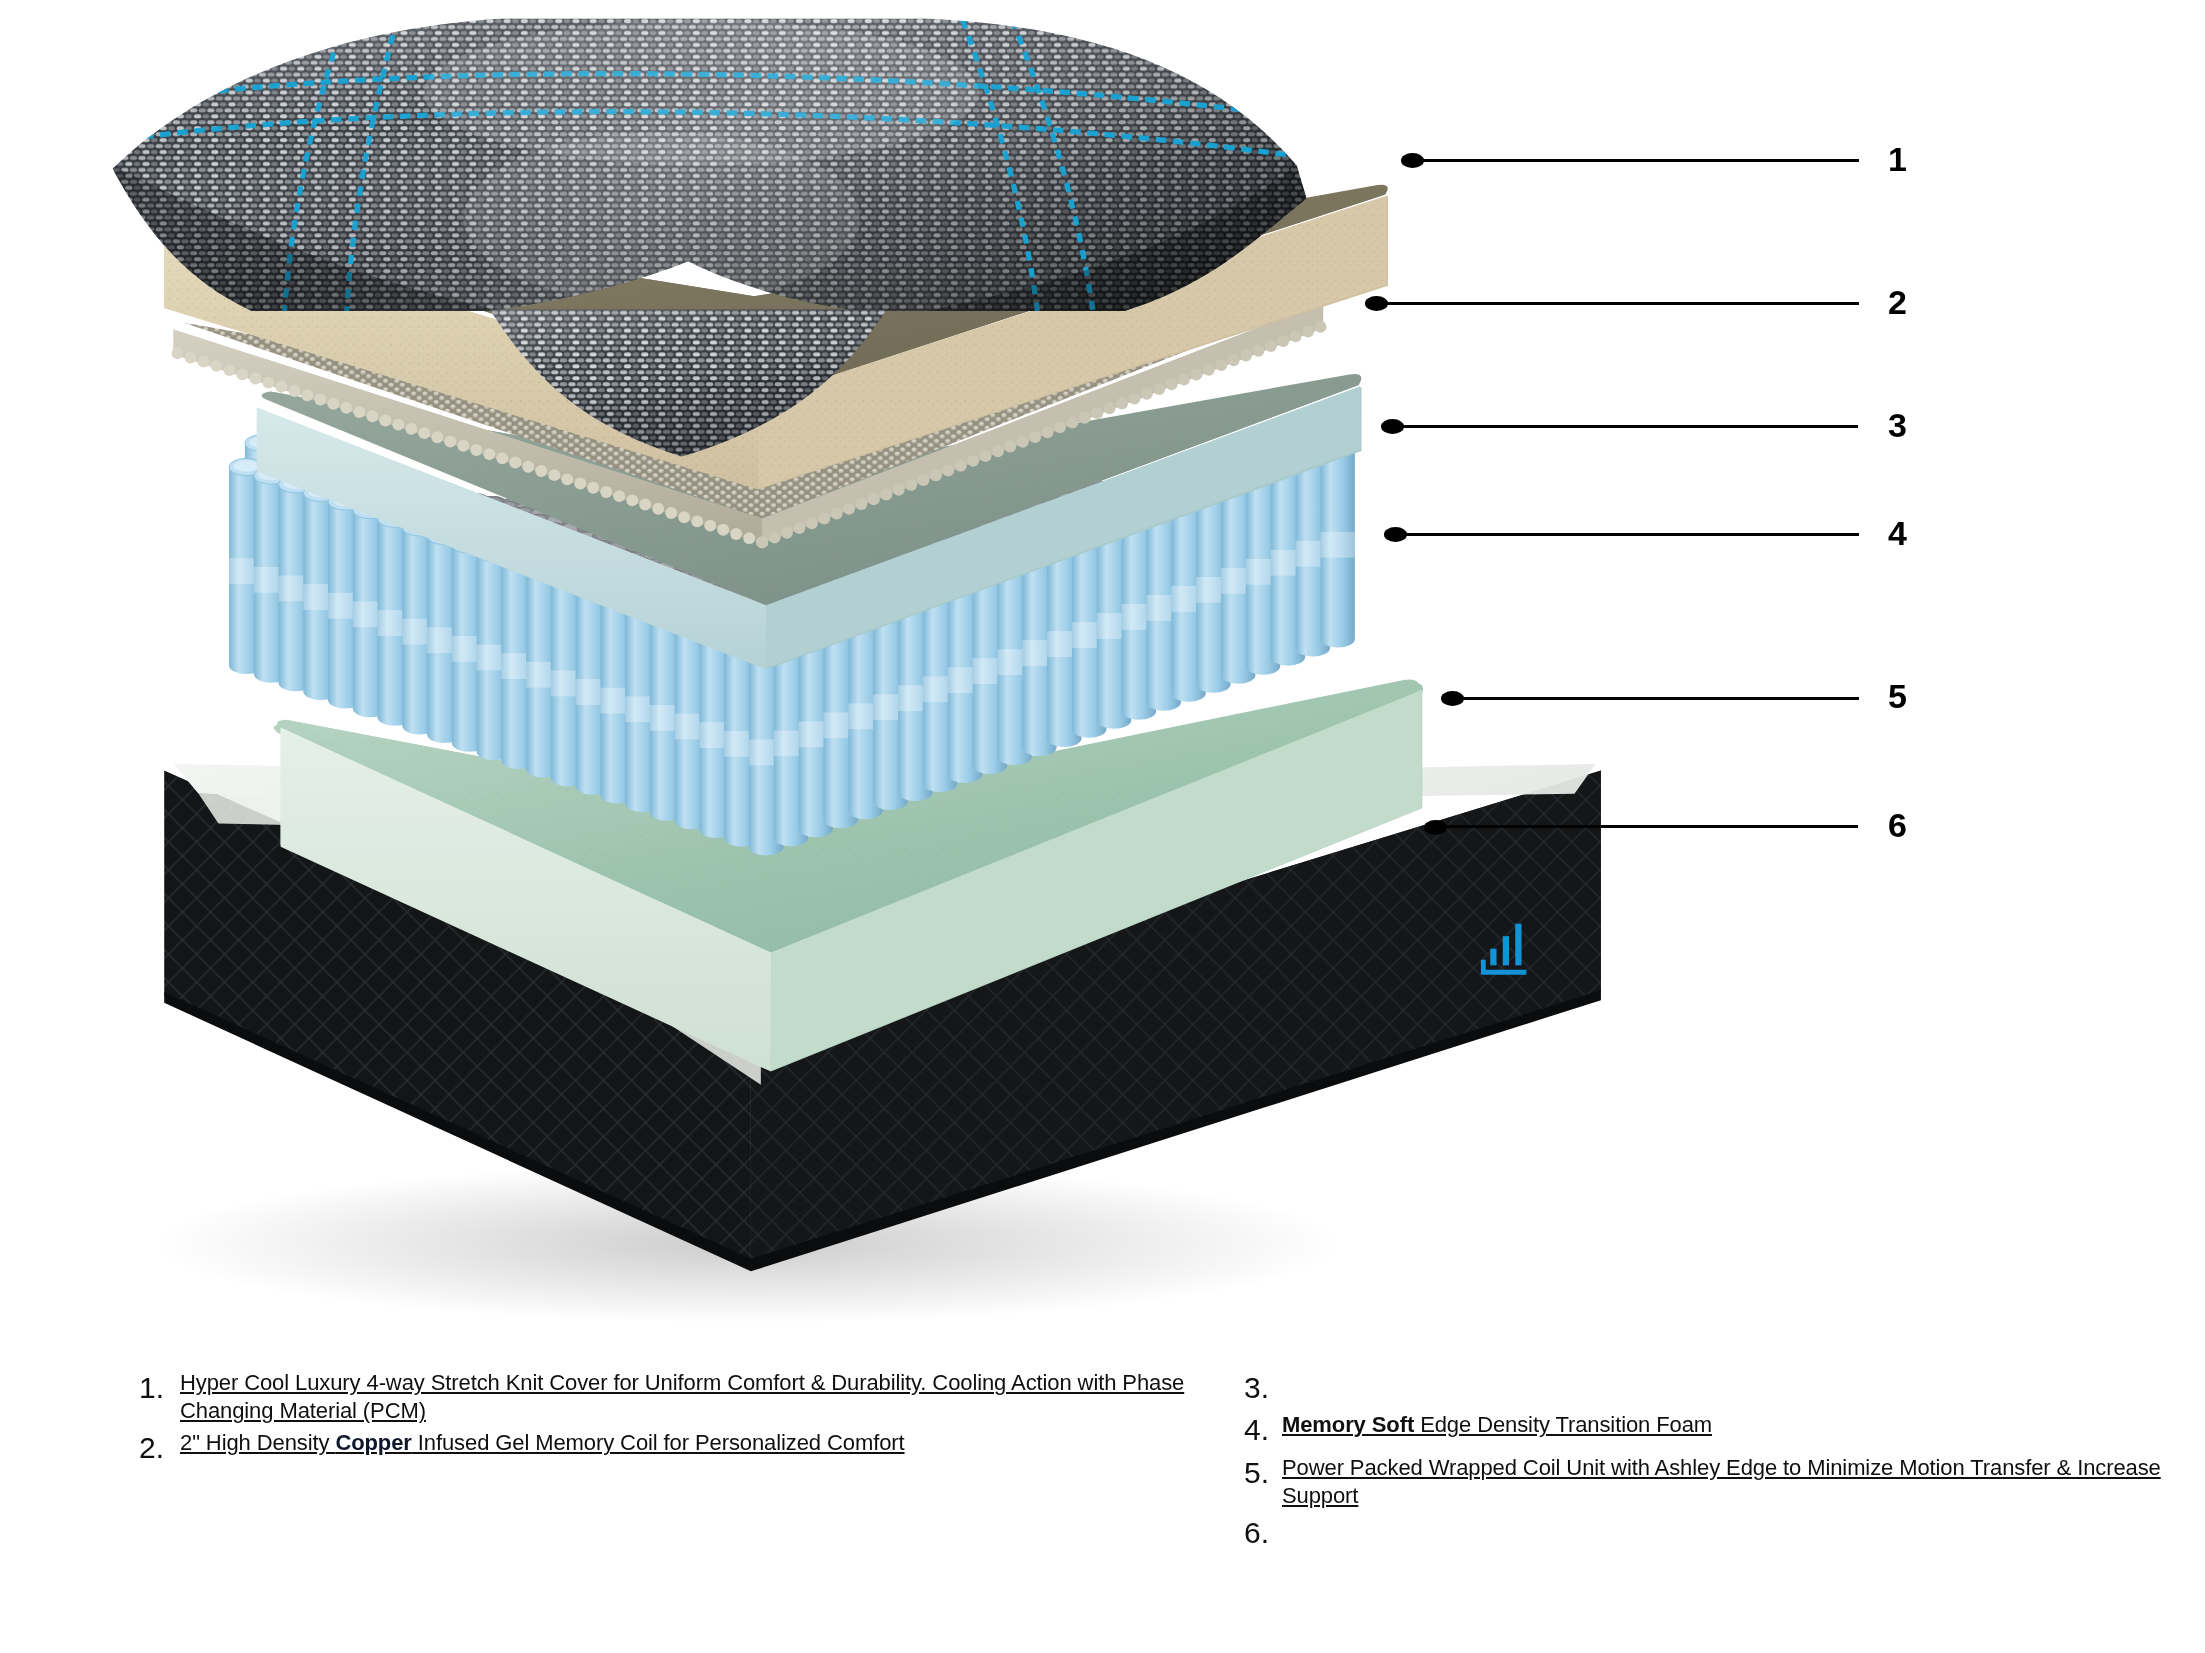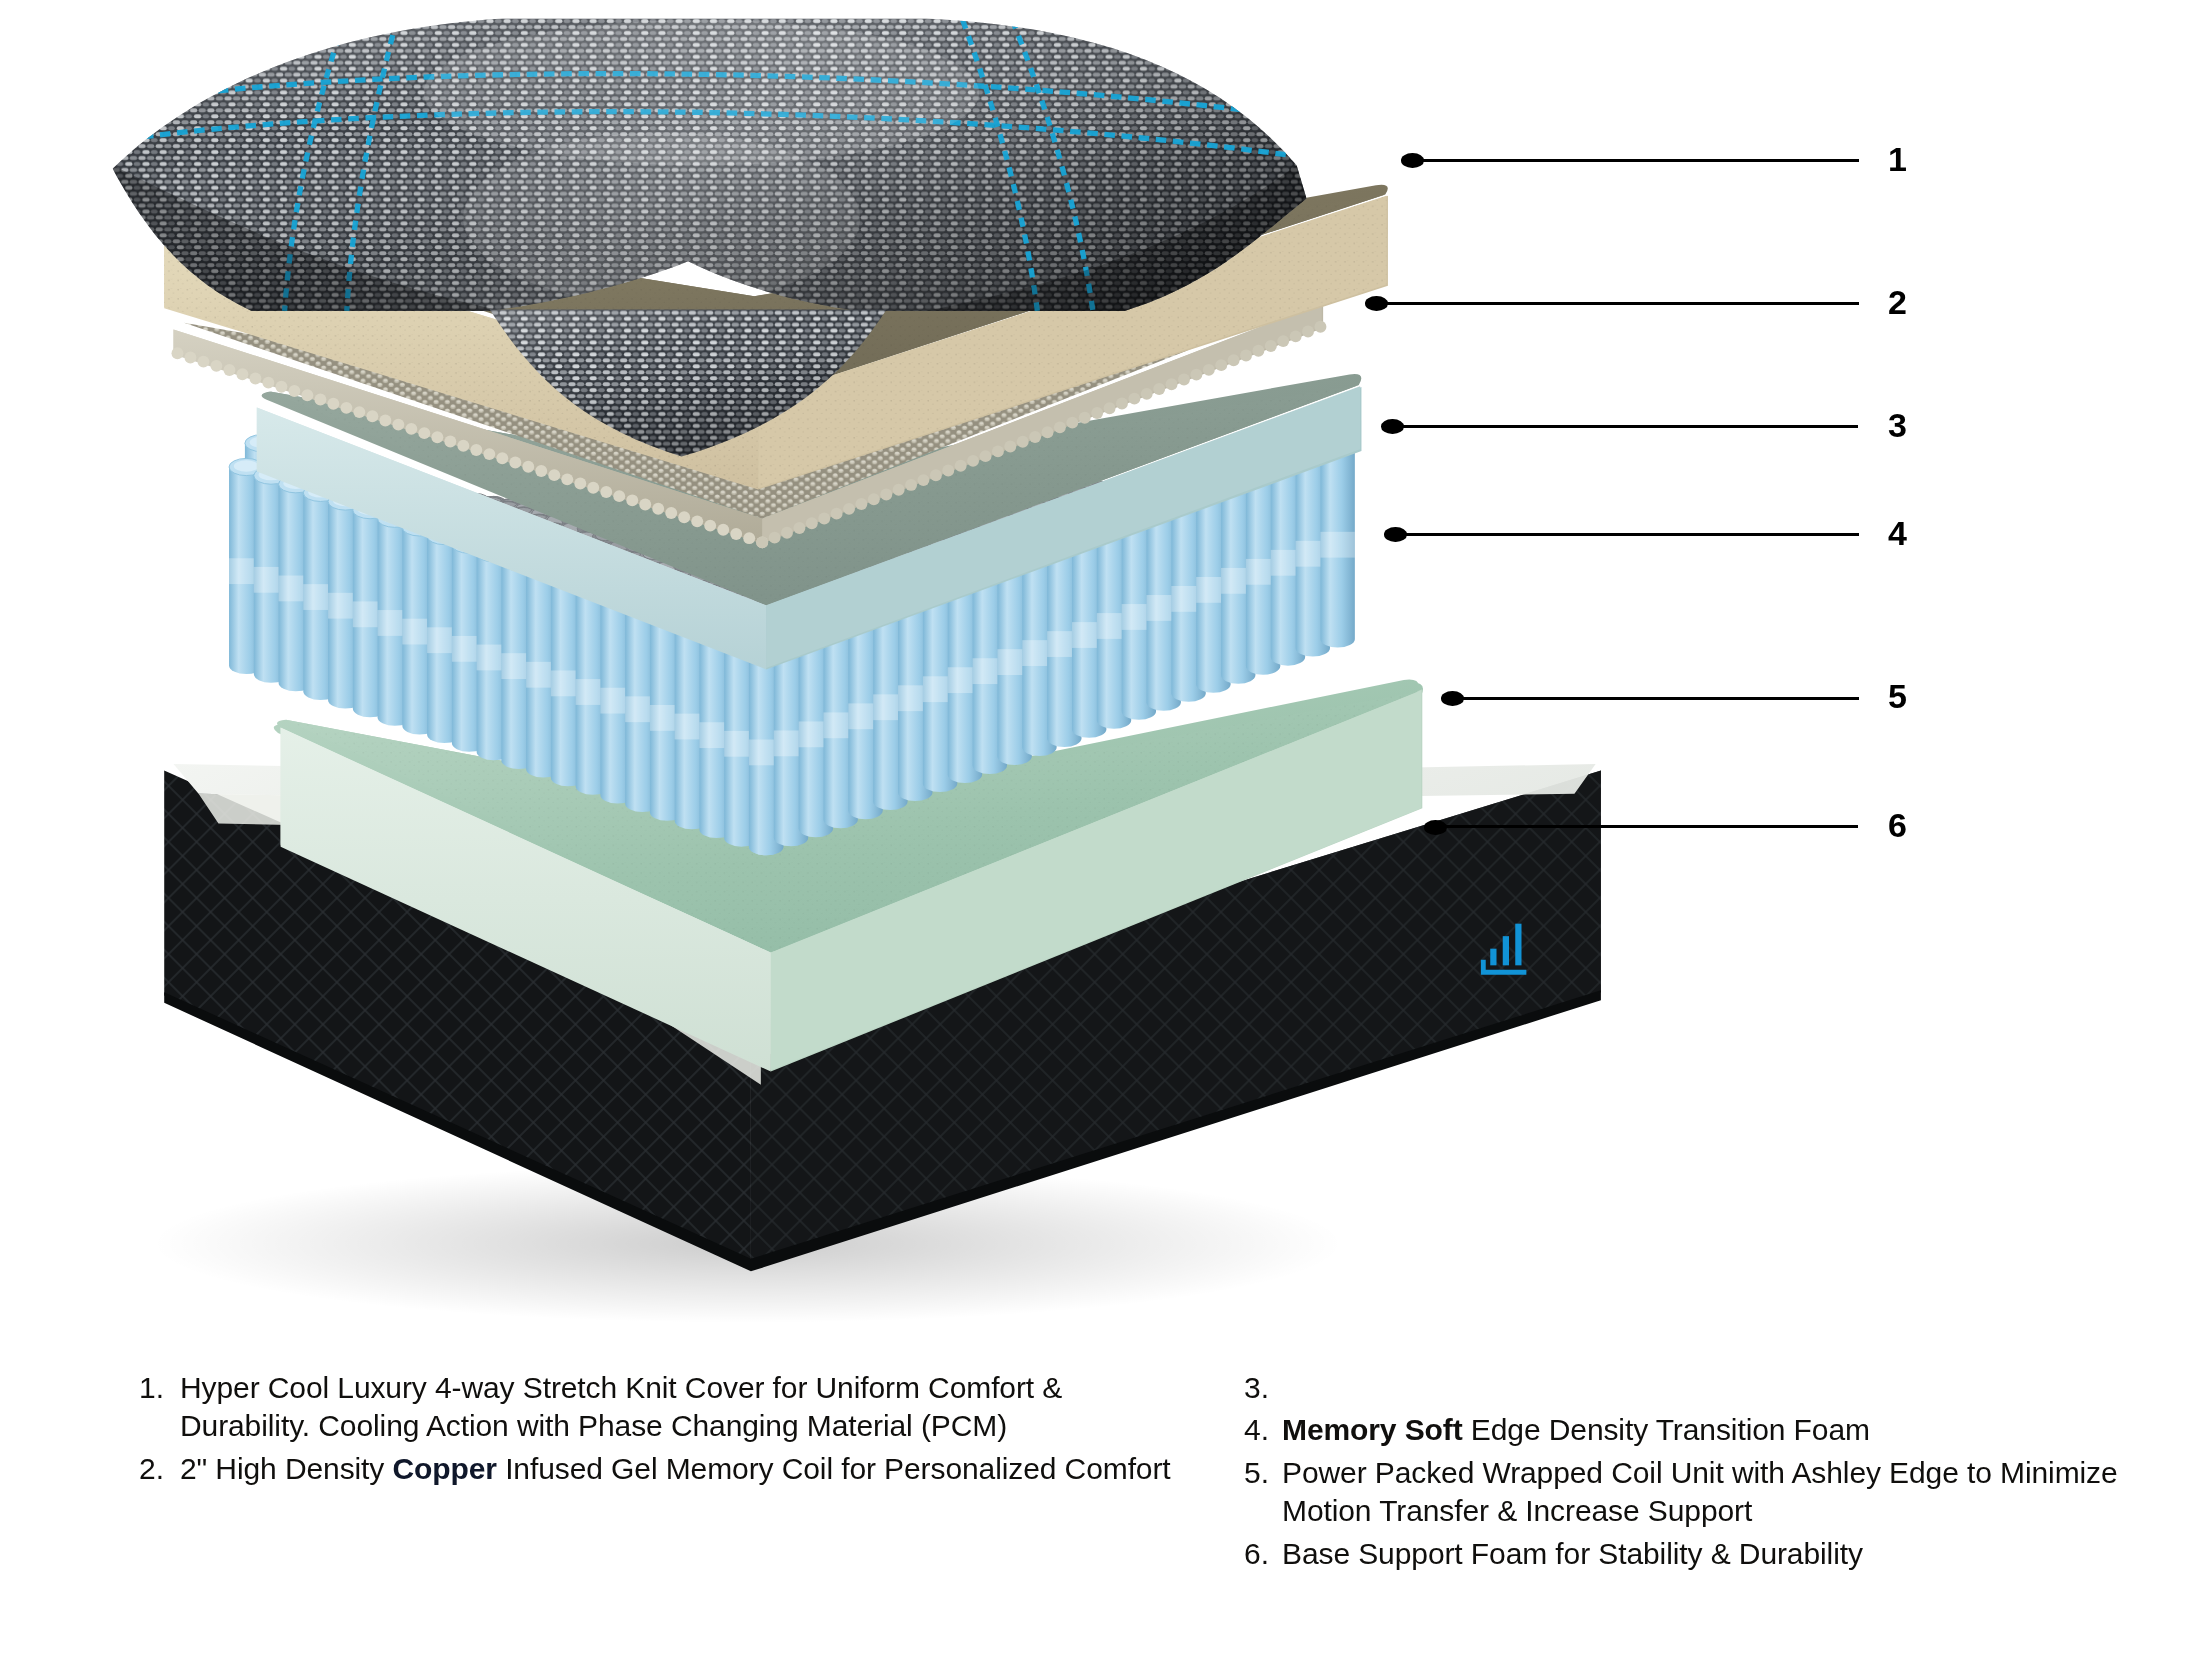--- a/index.html
+++ b/index.html
@@ -53,25 +53,26 @@
   }
   .legend-marker{
     flex:0 0 auto;
     width:41px;
     font-size:30px;
     line-height:1.28;
     color:#100f0d;
     font-weight:400;
   }
   .legend-text{
-    font-size:30px;
+    font-size:22px;
     line-height:1.28;
     color:#100f0d;
     font-weight:400;
     letter-spacing:-0.1px;
+    text-decoration:underline;
   }
   .legend-text b{font-weight:700;}
   .legend-text .copper{color:#0f172a;font-weight:700;}
   .legend-col.right .legend-marker{width:38px;}
 
   
   #illus{position:absolute;left:0;top:0;width:1654px;height:1356px;}
 
   
 </style>
@@ -1565,19 +1566,18 @@
         <div class="legend-item">
           <div class="legend-marker">4.</div>
           <div class="legend-text"><b>Memory Soft</b><span> Edge Density Transition Foam</span></div>
         </div>
         <div class="legend-item">
           <div class="legend-marker">5.</div>
           <div class="legend-text"><span>Power Packed Wrapped Coil Unit with Ashley Edge to Minimize Motion Transfer &amp; Increase Support</span></div>
         </div>
         <div class="legend-item">
           <div class="legend-marker">6.</div>
-          <div class="legend-text"><span>Base Support Foam for Stability &amp; Durability</span></div>
         </div>
       </div>
   </div>
 
 </div>
 
 
 </body></html>

